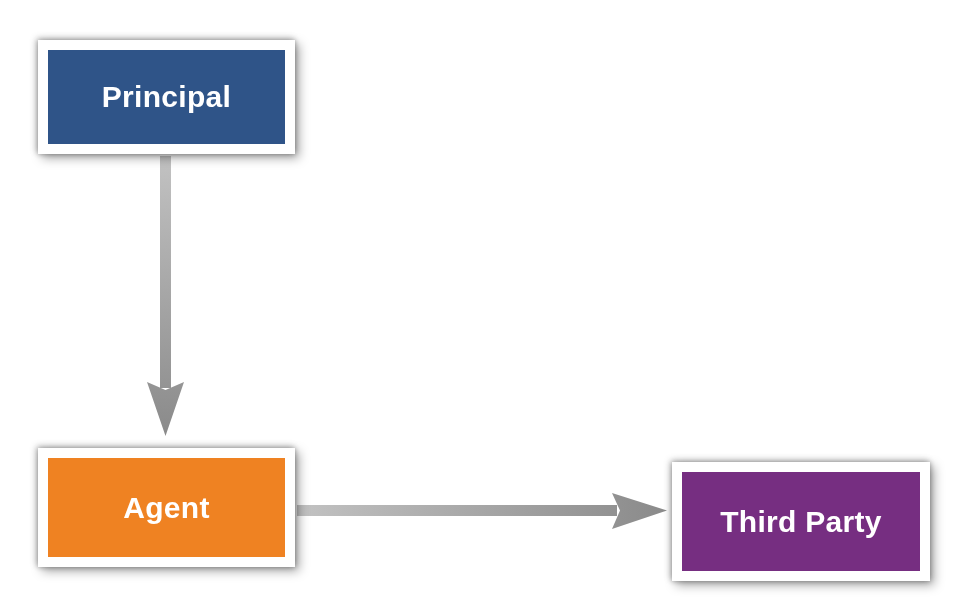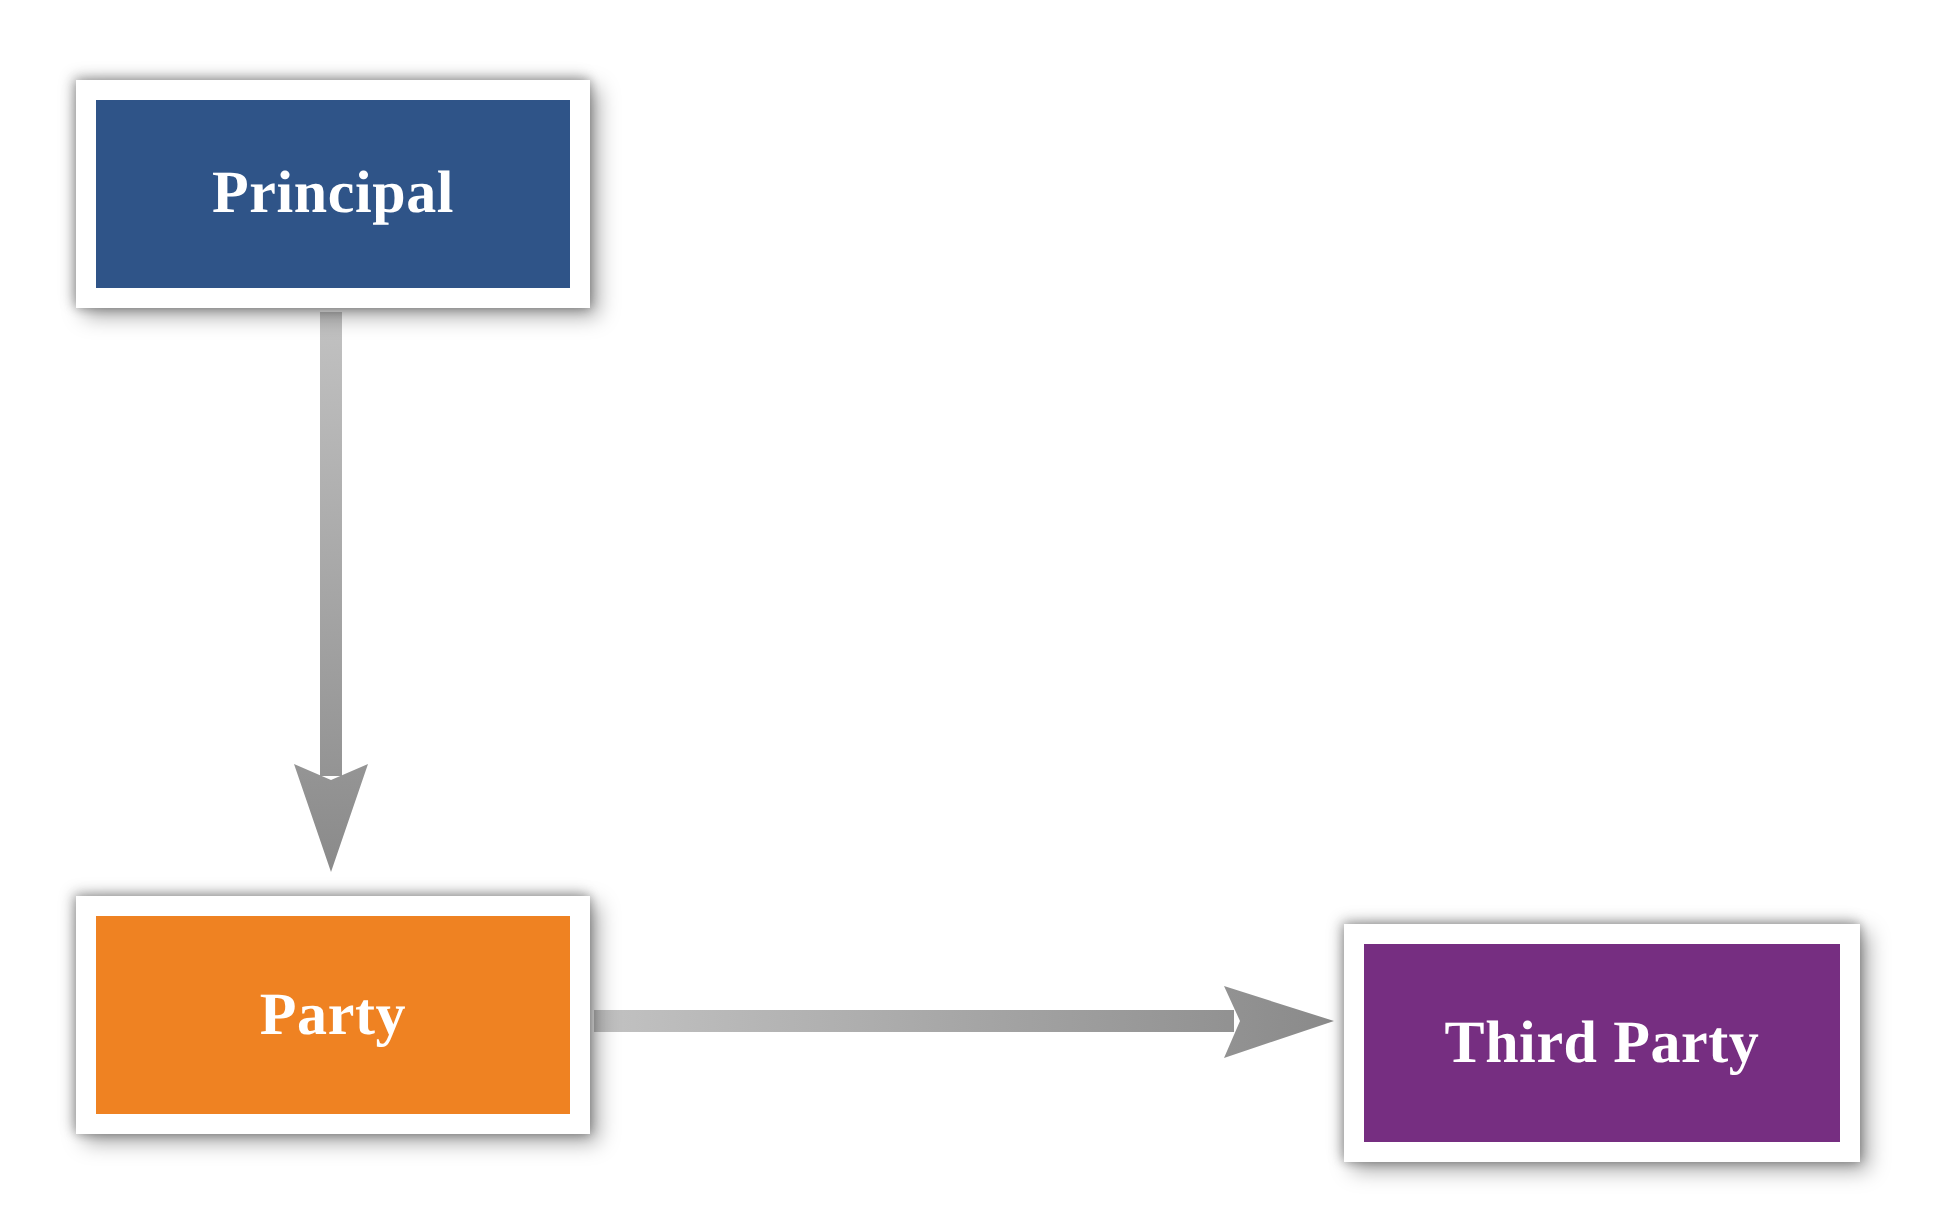--- a/index.html
+++ b/index.html
@@ -6,21 +6,21 @@
     margin: 0;
     padding: 0;
     background: #ffffff;
   }
   .canvas {
     position: relative;
     width: 967px;
     height: 610px;
     background: #ffffff;
     overflow: hidden;
-    font-family: Liberation Serif, serif;
+    font-family: Liberation Sans, sans-serif;
   }
   .arrows {
     position: absolute;
     left: 0;
     top: 0;
     width: 967px;
     height: 610px;
     pointer-events: none;
   }
   .node {
@@ -72,20 +72,20 @@
       <rect x="297" y="505" width="320" height="11"></rect>
       <polygon points="612,493 667,510.5 612,529 620,510.5"></polygon>
     </g>
   </svg>
 
   <div class="node node-principal" style="background-color: rgb(47, 84, 136);">
     <span class="node-label">Principal</span>
   </div>
 
   <div class="node node-agent" style="background-color: rgb(239, 130, 34);">
-    <span class="node-label">Party</span>
+    <span class="node-label">Agent</span>
   </div>
 
   <div class="node node-third-party" style="background-color: rgb(118, 46, 129);">
     <span class="node-label">Third Party</span>
   </div>
 
 </div>
 
 </body></html>

